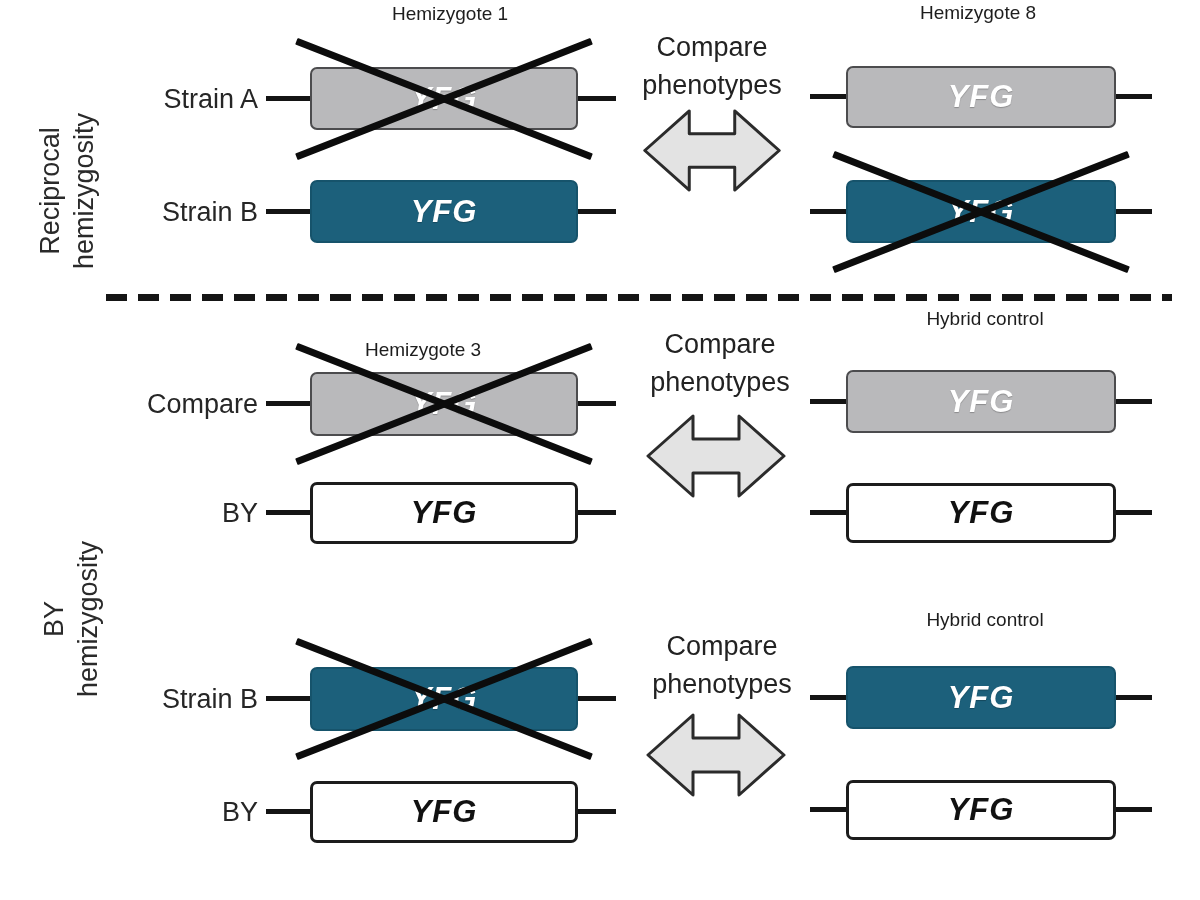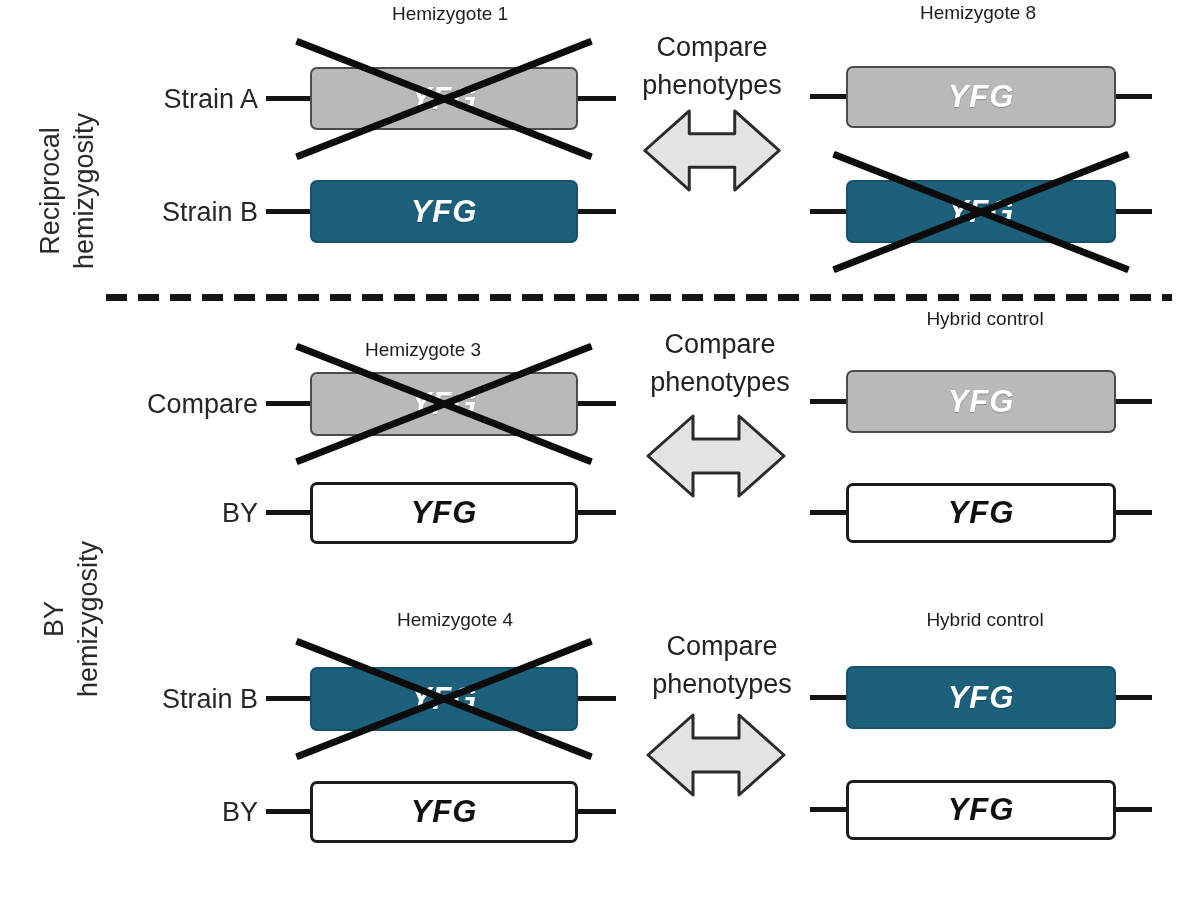--- a/index.html
+++ b/index.html
@@ -142,21 +142,20 @@
     <span class="gene">YFG</span>
   </div>
   <div class="abs stub" style="left:1116px;top:399px;width:36px;"></div>
 
   <div class="abs stub" style="left:810px;top:510px;width:36px;"></div>
   <div class="abs gene-box white" style="left:846px;top:483px;width:270px;height:60px;">
     <span class="gene">YFG</span>
   </div>
   <div class="abs stub" style="left:1116px;top:510px;width:36px;"></div>
 
-  <div class="abs title" style="left:335px;top:609px;">Hemizygote 4</div>
   <div class="abs title" style="left:865px;top:609px;">Hybrid control</div>
 
   <div class="abs strain-label" style="left:108px;top:683px;">Strain B</div>
   <div class="abs stub" style="left:266px;top:696px;width:44px;"></div>
   <div class="abs gene-box teal" style="left:310px;top:667px;width:268px;height:64px;">
     <span class="gene">YFG</span>
   </div>
   <div class="abs stub" style="left:578px;top:696px;width:38px;"></div>
   <div class="abs cross" style="left:296px;top:641px;width:296px;height:116px;">
       <div class="bar a"></div>

